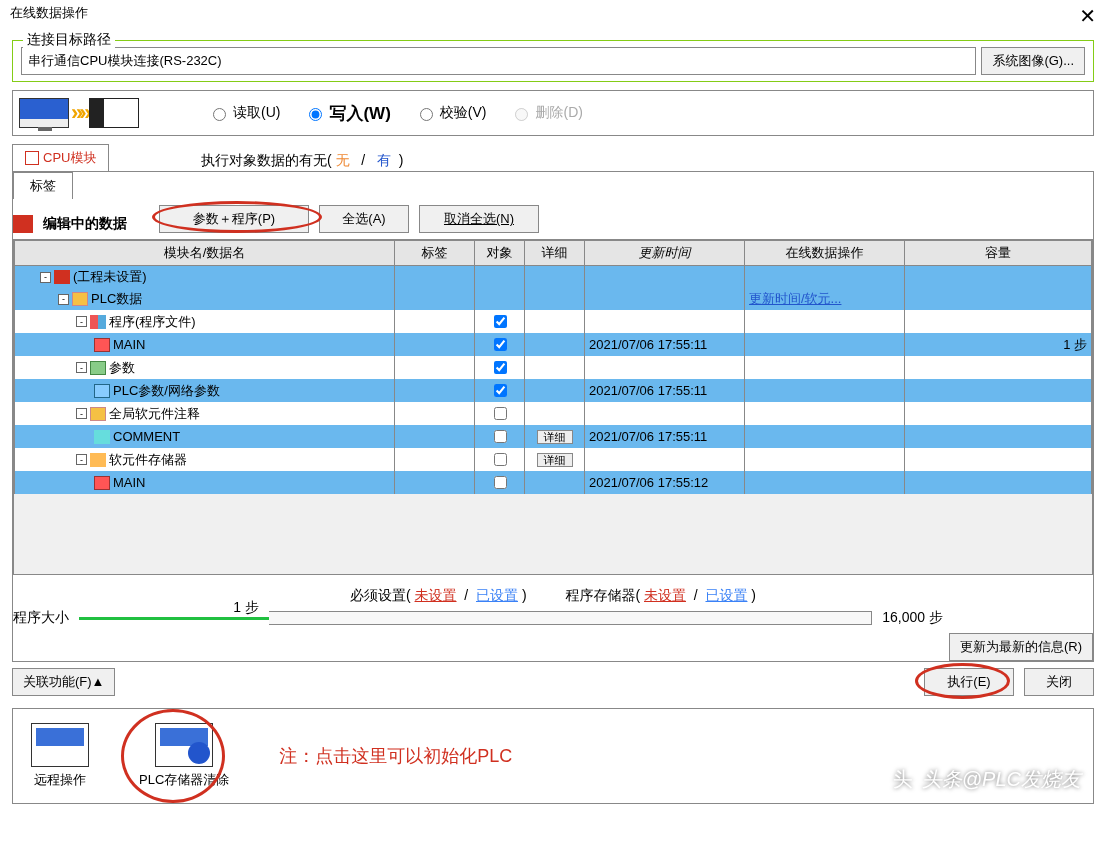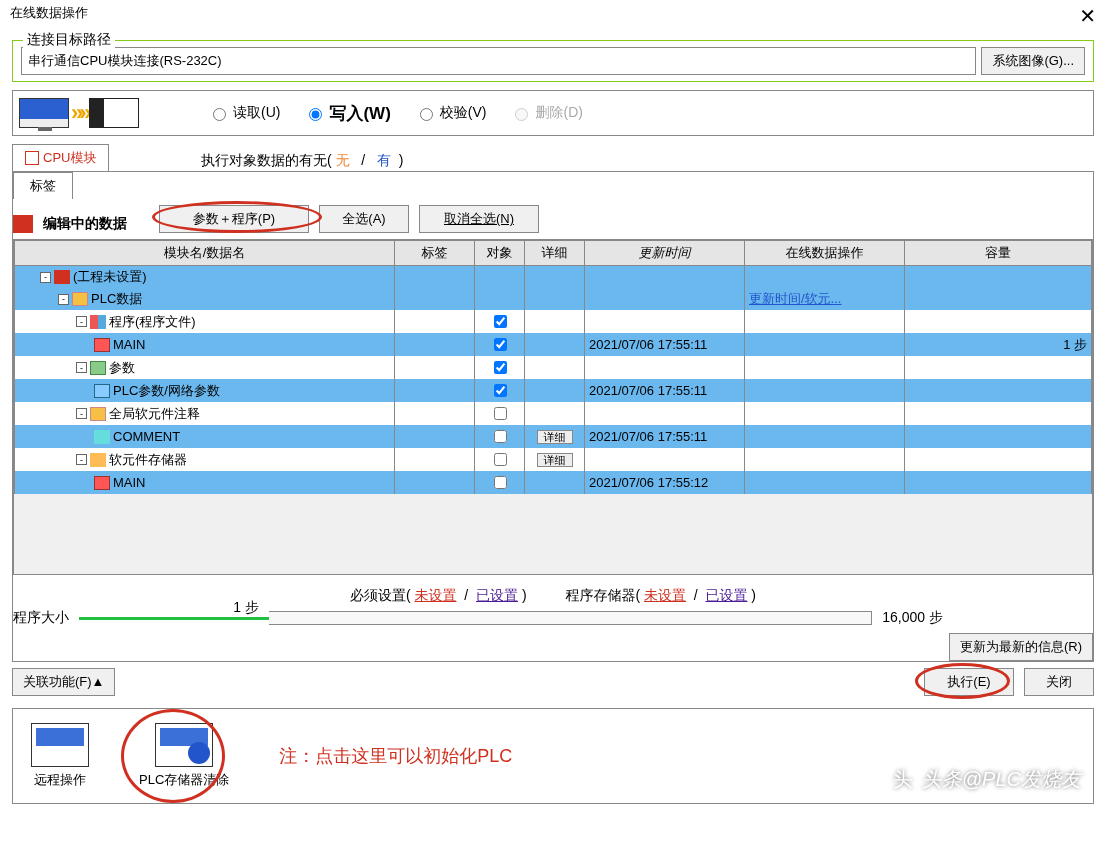--- a/index.html
+++ b/index.html
@@ -52,21 +52,21 @@
 .ticon.main { background:#f55; border:1px solid #933;}
 .ticon.param { background:#8c8; border:1px solid #484;}
 .ticon.plc { background:#8cf; border:1px solid #268;}
 .ticon.comment { background:#6dd;}
 .ticon.dev { background:#fb5;}
 .chk { text-align:center;}
 .detail-btn { border:1px solid #888; background:#eee; padding:0 6px; font-size:11px; cursor:pointer;}
 .blank-area { height:80px; background:#f0f0f0;}
 .legend-row { text-align:center; margin-top:12px; font-size:14px;}
 .legend-row .not-set { color:#d03020;}
-.legend-row .set { color:#4c1d95;}
+.legend-row .set { color:#3b82f6;}
 .prog-row { display:flex; gap:10px; margin-top:4px; font-size:14px;}
 .bar-wrap { flex:1; display:flex; align-items:center;}
 .bar-green { width:190px; height:3px; background:#20c040; position:relative;}
 .bar-val { position:absolute; top:-18px; right:10px;}
 .bar-rest { flex:1; height:14px; border:1px solid #888; border-left:none; background:#f8f8f8;}
 .update-btn-row { text-align:right; margin-top:6px;}
 .bottom-btns { display:flex; justify-content:space-between; padding:6px 12px;}
 .bottom-btns .left { display:flex; gap:10px;}
 .bottom-btns .right { display:flex; gap:10px;}
 .action-strip { border:1px solid #888; margin:6px 12px; padding:14px 18px; display:flex; align-items:center; gap:50px; position:relative;}

